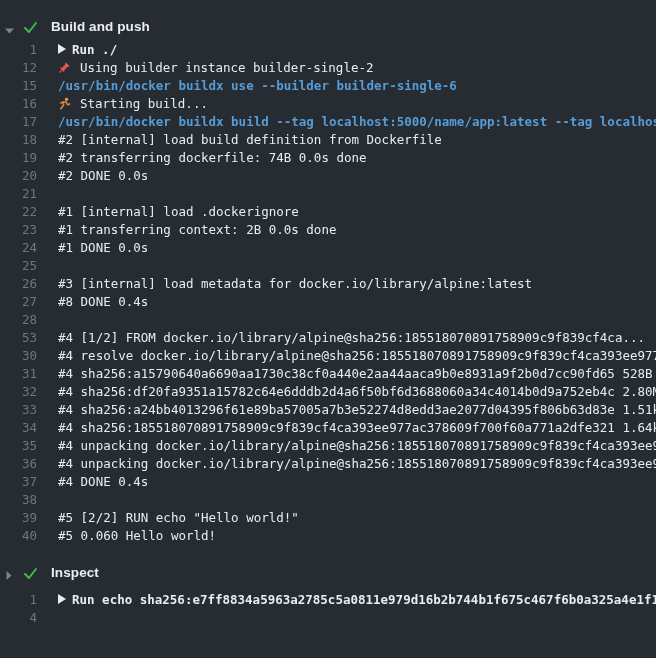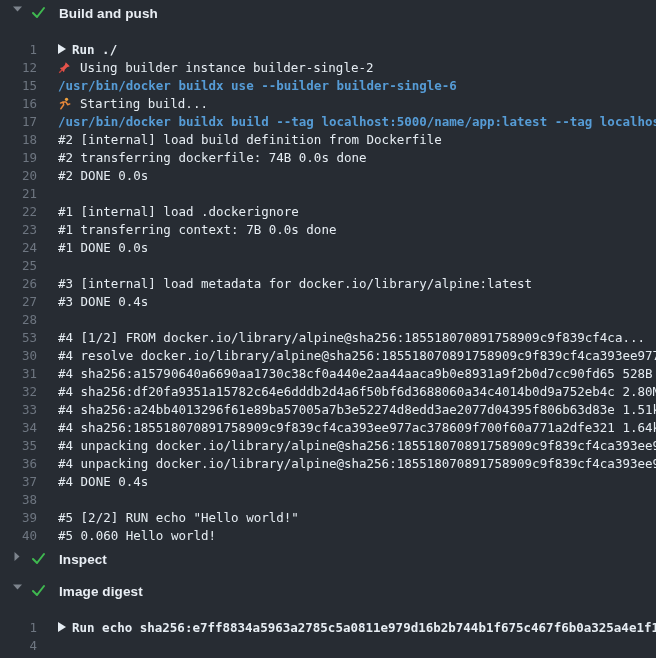--- a/index.html
+++ b/index.html
@@ -13,22 +13,22 @@
   }
   .log-root {
     width: 656px;
     padding-top: 6px;
     box-sizing: border-box;
   }
   .section { margin-bottom: 4px; }
   .section-header {
     height: 28px;
     display: flex;
-    align-items: flex-start;
-    padding-left: 12px;
+    align-items: flex-end;
+    padding-left: 4px;
     cursor: pointer;
   }
   .chev {
     width: 10px;
     display: inline-flex;
     justify-content: center;
     margin-right: 9px;
   }
   .check {
     width: 15px;
@@ -106,25 +106,25 @@
         <div class="line"><span class="num">16</span><span class="content"><span class="licon runner"><svg width="13" height="13" viewBox="0 0 16 16">
                 <circle cx="10.5" cy="2.8" r="2" fill="#f0a13c"></circle>
                 <path d="M3.5 14.5 L7 9.5 L6.2 6.2 L10 6.2 L11.8 9.5 L14.5 8.5 M6.2 6.2 L3 7.5" stroke="#e8883a" stroke-width="1.8" fill="none" stroke-linecap="round" stroke-linejoin="round"></path>
               </svg></span><span class="txt">Starting build...</span></span></div>
         <div class="line"><span class="num">17</span><span class="content"><span class="txt cmd">/usr/bin/docker buildx build --tag localhost:5000/name/app:latest --tag localhost:5000/name/app:1.0.0</span></span></div>
         <div class="line"><span class="num">18</span><span class="content"><span class="txt">#2 [internal] load build definition from Dockerfile</span></span></div>
         <div class="line"><span class="num">19</span><span class="content"><span class="txt">#2 transferring dockerfile: 74B 0.0s done</span></span></div>
         <div class="line"><span class="num">20</span><span class="content"><span class="txt">#2 DONE 0.0s</span></span></div>
         <div class="line"><span class="num">21</span><span class="content"><span class="txt"></span></span></div>
         <div class="line"><span class="num">22</span><span class="content"><span class="txt">#1 [internal] load .dockerignore</span></span></div>
-        <div class="line"><span class="num">23</span><span class="content"><span class="txt">#1 transferring context: 7B 0.0s done</span></span></div>
+        <div class="line"><span class="num">23</span><span class="content"><span class="txt">#1 transferring context: 2B 0.0s done</span></span></div>
         <div class="line"><span class="num">24</span><span class="content"><span class="txt">#1 DONE 0.0s</span></span></div>
         <div class="line"><span class="num">25</span><span class="content"><span class="txt"></span></span></div>
         <div class="line"><span class="num">26</span><span class="content"><span class="txt">#3 [internal] load metadata for docker.io/library/alpine:latest</span></span></div>
-        <div class="line"><span class="num">27</span><span class="content"><span class="txt">#3 DONE 0.4s</span></span></div>
+        <div class="line"><span class="num">27</span><span class="content"><span class="txt">#8 DONE 0.4s</span></span></div>
         <div class="line"><span class="num">28</span><span class="content"><span class="txt"></span></span></div>
         <div class="line"><span class="num">53</span><span class="content"><span class="txt">#4 [1/2] FROM docker.io/library/alpine@sha256:185518070891758909c9f839cf4ca...</span></span></div>
         <div class="line"><span class="num">30</span><span class="content"><span class="txt">#4 resolve docker.io/library/alpine@sha256:185518070891758909c9f839cf4ca393ee977ac378609f700f60a771a2dfe321 done</span></span></div>
         <div class="line"><span class="num">31</span><span class="content"><span class="txt">#4 sha256:a15790640a6690aa1730c38cf0a440e2aa44aaca9b0e8931a9f2b0d7cc90fd65 528B / 528B done</span></span></div>
         <div class="line"><span class="num">32</span><span class="content"><span class="txt">#4 sha256:df20fa9351a15782c64e6dddb2d4a6f50bf6d3688060a34c4014b0d9a752eb4c 2.80MB / 2.80MB done</span></span></div>
         <div class="line"><span class="num">33</span><span class="content"><span class="txt">#4 sha256:a24bb4013296f61e89ba57005a7b3e52274d8edd3ae2077d04395f806b63d83e 1.51kB / 1.51kB done</span></span></div>
         <div class="line"><span class="num">34</span><span class="content"><span class="txt">#4 sha256:185518070891758909c9f839cf4ca393ee977ac378609f700f60a771a2dfe321 1.64kB / 1.64kB done</span></span></div>
         <div class="line"><span class="num">35</span><span class="content"><span class="txt">#4 unpacking docker.io/library/alpine@sha256:185518070891758909c9f839cf4ca393ee977ac378609f700f60a771a2dfe321</span></span></div>
         <div class="line"><span class="num">36</span><span class="content"><span class="txt">#4 unpacking docker.io/library/alpine@sha256:185518070891758909c9f839cf4ca393ee977ac378609f700f60a771a2dfe321 0.1s done</span></span></div>
         <div class="line"><span class="num">37</span><span class="content"><span class="txt">#4 DONE 0.4s</span></span></div>
@@ -142,33 +142,20 @@
         </span>
         <span class="check">
           <svg width="15" height="13" viewBox="0 0 15 13">
             <polyline points="2,7 6,11 13,2" fill="none" stroke="#3fb950" stroke-width="2" stroke-linecap="round" stroke-linejoin="round"></polyline>
           </svg>
         </span>
         <span class="section-title">Inspect</span>
       </div>
     </div>
     <div class="section">
-      <div class="section-header">
-        <span class="chev">
-          <svg width="9" height="6" viewBox="0 0 9 6">
-            <polygon points="0,0.5 9,0.5 4.5,5.5" fill="#7d848d"></polygon>
-          </svg>
-        </span>
-        <span class="check">
-          <svg width="15" height="13" viewBox="0 0 15 13">
-            <polyline points="2,7 6,11 13,2" fill="none" stroke="#3fb950" stroke-width="2" stroke-linecap="round" stroke-linejoin="round"></polyline>
-          </svg>
-        </span>
-        <span class="section-title">Image digest</span>
-      </div>
       <div class="section-lines">
         <div class="line"><span class="num">1</span><span class="content"><span class="licon play"><svg width="8" height="10" viewBox="0 0 8 10">
                 <polygon points="0,0 8,5 0,10" fill="#e6edf3"></polygon>
               </svg></span><span class="txt bold">Run echo sha256:e7ff8834a5963a2785c5a0811e979d16b2b744b1f675c467f6b0a325a4e1f158</span></span></div>
         <div class="line"><span class="num">4</span></div>
       </div>
     </div>
   </div>
 
 </body></html>

